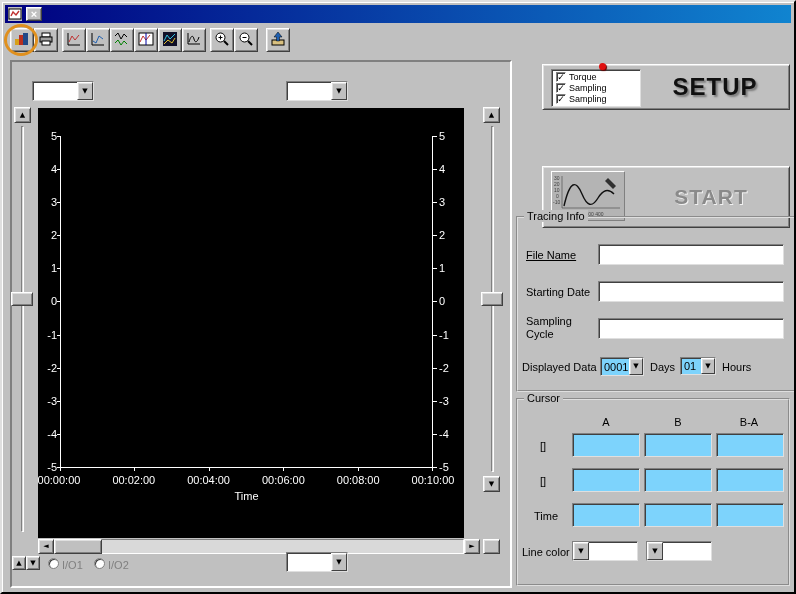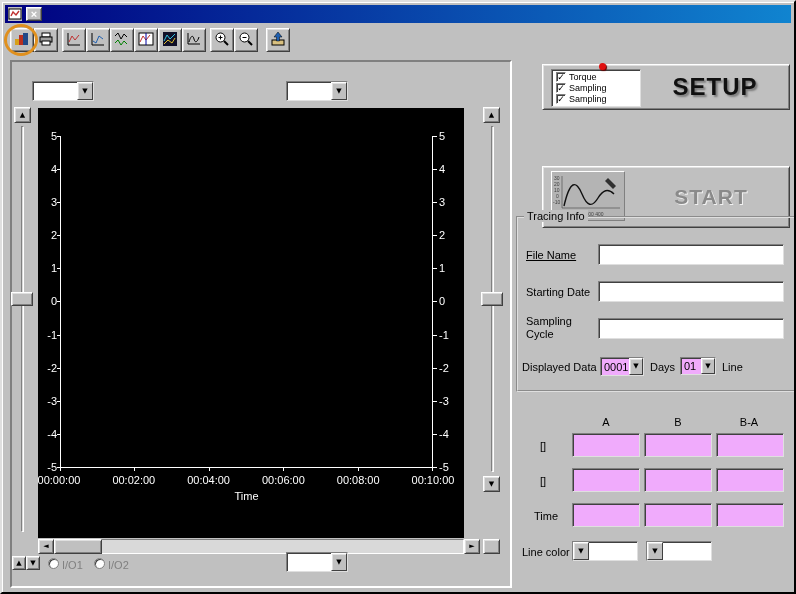--- a/index.html
+++ b/index.html
@@ -9,21 +9,21 @@
     border:2px solid;border-color:#dfdfdf #000 #000 #dfdfdf;box-shadow:inset 1px 1px 0 #fff;overflow:hidden;}
   .abs{position:absolute;}
   .titlebar{left:3px;top:3px;right:3px;height:18px;background:linear-gradient(90deg,#000080,#1084d0);
     display:flex;align-items:center;gap:4px;padding:0 3px;color:#fff;font-weight:bold;}
   .tb-title{flex:1;white-space:nowrap;overflow:hidden;}
   .btn95{background:#c0c0c0;border:1px solid;border-color:#fff #404040 #404040 #fff;
     box-shadow:inset 1px 1px 0 #dfdfdf,inset -1px -1px 0 #808080;display:flex;align-items:center;justify-content:center;}
   .thin{background:#c0c0c0;border:1px solid;border-color:#fff #808080 #808080 #fff;display:flex;align-items:center;justify-content:center;}
   .sunkenp{border:2px solid;border-color:#808080 #fff #fff #808080;}
   .field{background:#fff;border:1px solid;border-color:#808080 #dfdfdf #dfdfdf #808080;box-shadow:inset 1px 1px 0 #404040;}
-  .gray-field{background:#f0abfc;border:1px solid;border-color:#808080 #dfdfdf #dfdfdf #808080;box-shadow:inset 1px 1px 0 #404040;}
+  .gray-field{background:#7dd3fc;border:1px solid;border-color:#808080 #dfdfdf #dfdfdf #808080;box-shadow:inset 1px 1px 0 #404040;}
   .groupbox{border:2px groove #dfdfdf;}
   .legend{position:absolute;top:-8px;left:6px;background:#c0c0c0;padding:0 3px;}
   .combo{display:flex;align-items:stretch;}
   .combo .val{flex:1;display:flex;align-items:center;padding-left:3px;overflow:hidden;}
   .combo .arrow{width:16px;background:#c0c0c0;border:1px solid;border-color:#fff #404040 #404040 #fff;
     box-shadow:inset 1px 1px 0 #dfdfdf;display:flex;align-items:center;justify-content:center;}
   .glyph{font-family:"DejaVu Sans",sans-serif;font-size:7px;line-height:1;color:#000;}
   .plot{background:#000;}
   .plot .axline{position:absolute;background:#fff;}
   .ylabels{position:absolute;display:flex;flex-direction:column;justify-content:space-between;color:#fff;line-height:12px;}
@@ -288,22 +288,25 @@
         <span class="glyph">▼</span>
       </span>
   </div>
   <span class="abs" style="left:648px;top:359px;">Days</span>
   <div class="abs combo gray-field" style="left:678px;top:355px;width:36px;height:18px;">
     <span class="val">01</span>
     <span class="arrow" style="width:14px;">
         <span class="glyph">▼</span>
       </span>
   </div>
-  <span class="abs" style="left:720px;top:359px;">Line</span>
-
+  <span class="abs" style="left:720px;top:359px;">Hours</span>
+
+  <div class="abs groupbox" style="left:514px;top:396px;width:274px;height:188px;">
+    <span class="legend">Cursor</span>
+  </div>
   <span class="abs" style="left:570px;top:414px;width:68px;text-align:center;">A</span>
   <span class="abs" style="left:642px;top:414px;width:68px;text-align:center;">B</span>
   <span class="abs" style="left:712px;top:414px;width:70px;text-align:center;">B-A</span>
 
   <span class="abs" style="left:538px;top:438px;">[]</span>
   <div class="abs gray-field" style="left:570px;top:431px;width:68px;height:24px;"></div>
   <div class="abs gray-field" style="left:642px;top:431px;width:68px;height:24px;"></div>
   <div class="abs gray-field" style="left:714px;top:431px;width:68px;height:24px;"></div>
 
   <span class="abs" style="left:538px;top:473px;">[]</span>

